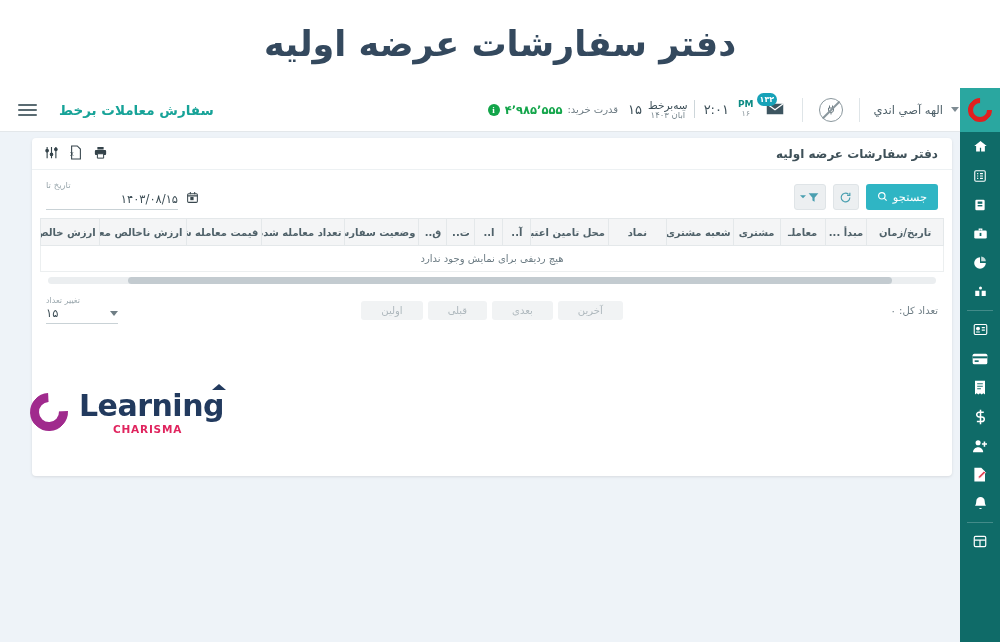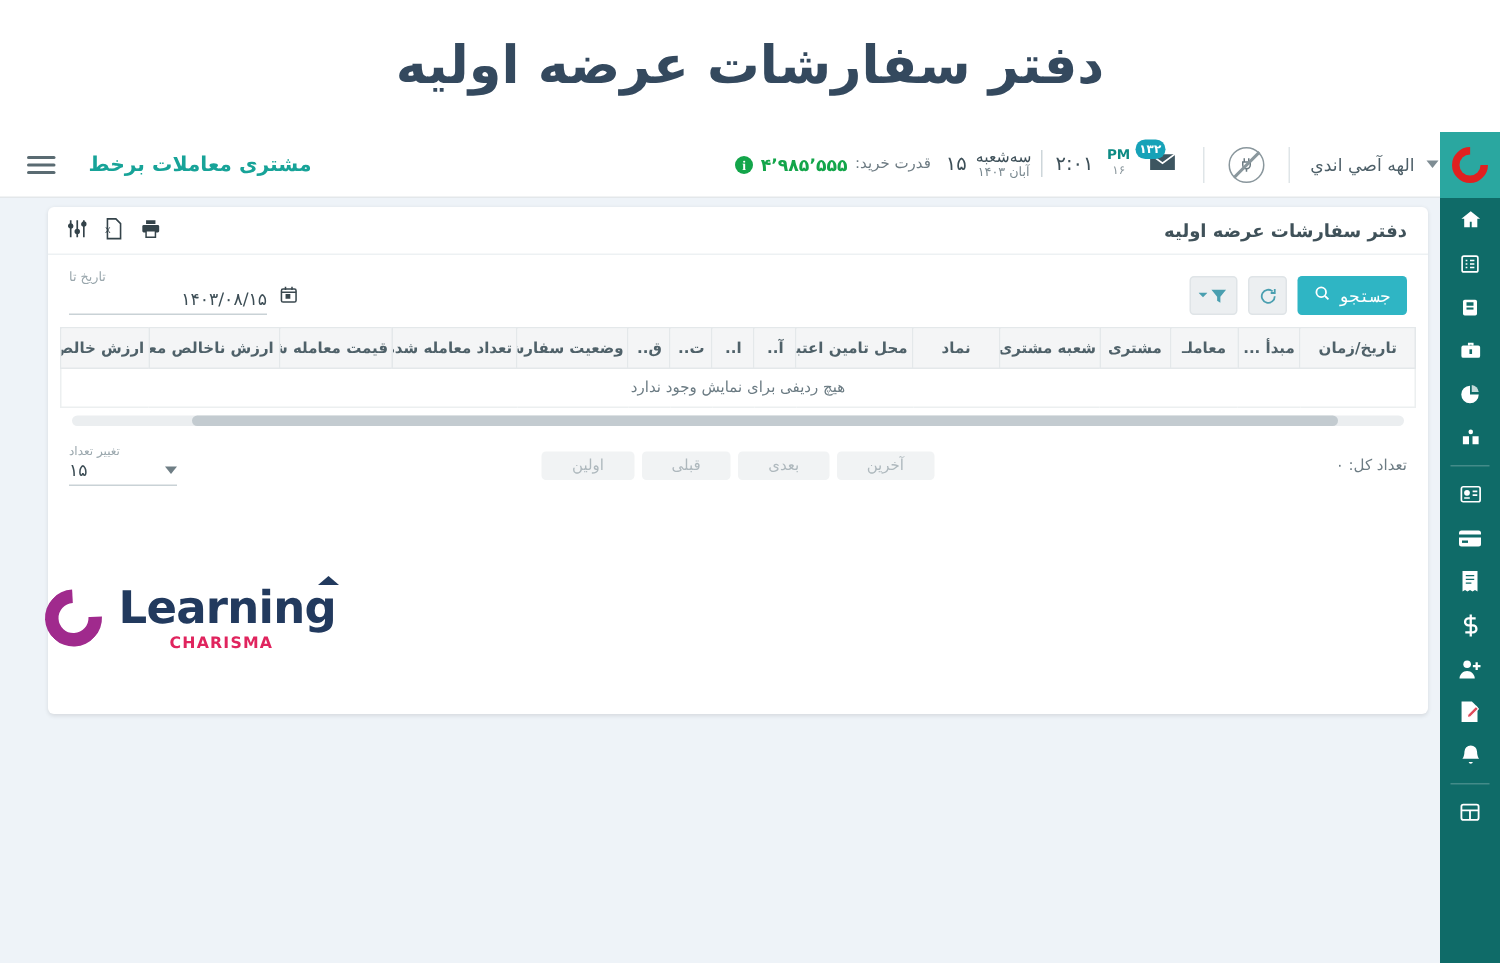--- a/index.html
+++ b/index.html
@@ -122,21 +122,21 @@
   
   .filter-row {
     display: flex; align-items: flex-end; justify-content: space-between;
     padding: 10px 14px 8px 14px;
   }
   .filter-left { display: flex; align-items: center; gap: 7px; }
   .btn-search {
     background: #2fb5c4; color: #fff; border: none; border-radius: 3px;
     height: 26px; padding: 0 11px; font-size: 11.5px;
     display: flex; align-items: center; gap: 5px; cursor: pointer;
-    font-family: Liberation Mono, monospace;
+    font-family: Liberation Serif, serif;
   }
   .btn-icon-sq {
     width: 26px; height: 26px; background: #eceff1; border: 1px solid #dfe4e7;
     border-radius: 3px; display: flex; align-items: center; justify-content: center;
     color: #4a9fb0; font-size: 13px; cursor: pointer;
   }
   .btn-icon-sq.filter-b { width: 32px; color: #4a9fb0; gap: 1px; }
 
   .filter-right { display: flex; align-items: flex-end; gap: 22px; }
   .date-field { display: flex; align-items: flex-end; gap: 8px; }
@@ -269,35 +269,35 @@
       </span>
 
       <span class="datetime">
         <span class="ampm">
           <span class="p">PM</span>
           <span class="m">۱۶</span>
         </span>
         <span class="dt-time">۲:۰۱</span>
         <span class="dt-sep"></span>
         <span class="dt-stack">
-          <span class="l1">سه‌شعبه</span>
+          <span class="l1">سه‌برخط</span>
           <span class="l2">آبان ۱۴۰۳</span>
         </span>
         <span class="dt-day">۱۵</span>
       </span>
 
       <span class="power-wrap">
         <span class="power-label">قدرت خرید:</span>
         <span class="power-value">۴٬۹۸۵٬۵۵۵</span>
         <span class="info-dot">i</span>
       </span>
     </div>
 
     <div class="topbar-right-group">
-      <span class="brand-text">مشتری معاملات برخط</span>
+      <span class="brand-text">سفارش معاملات برخط</span>
       <span class="hamburger">
           <span></span>
           <span></span>
           <span></span>
         </span>
     </div>
   </div>
 
   <div class="body-area">
 

